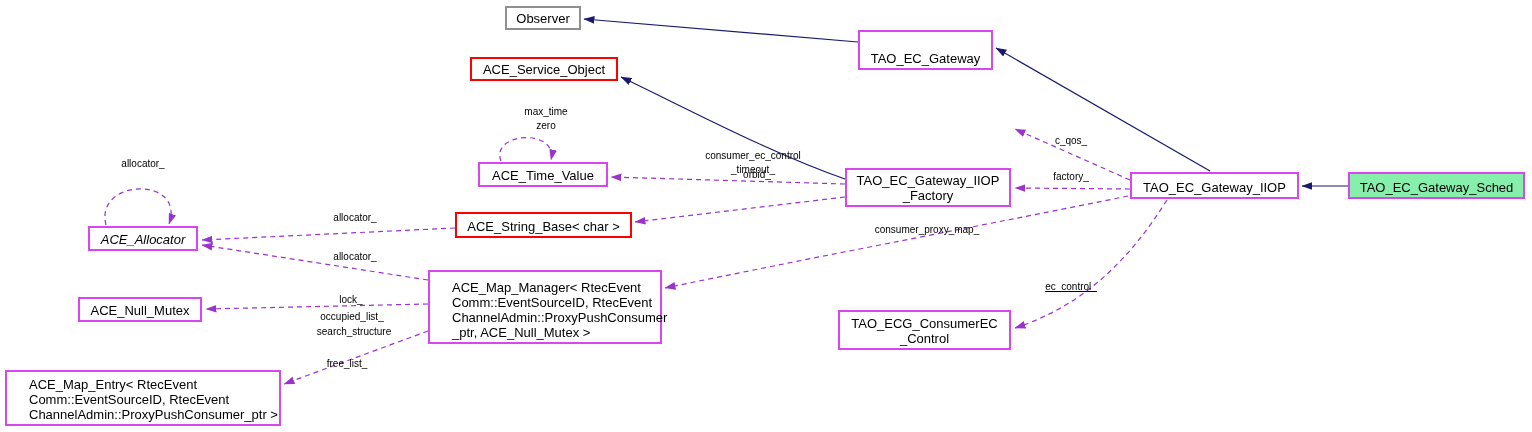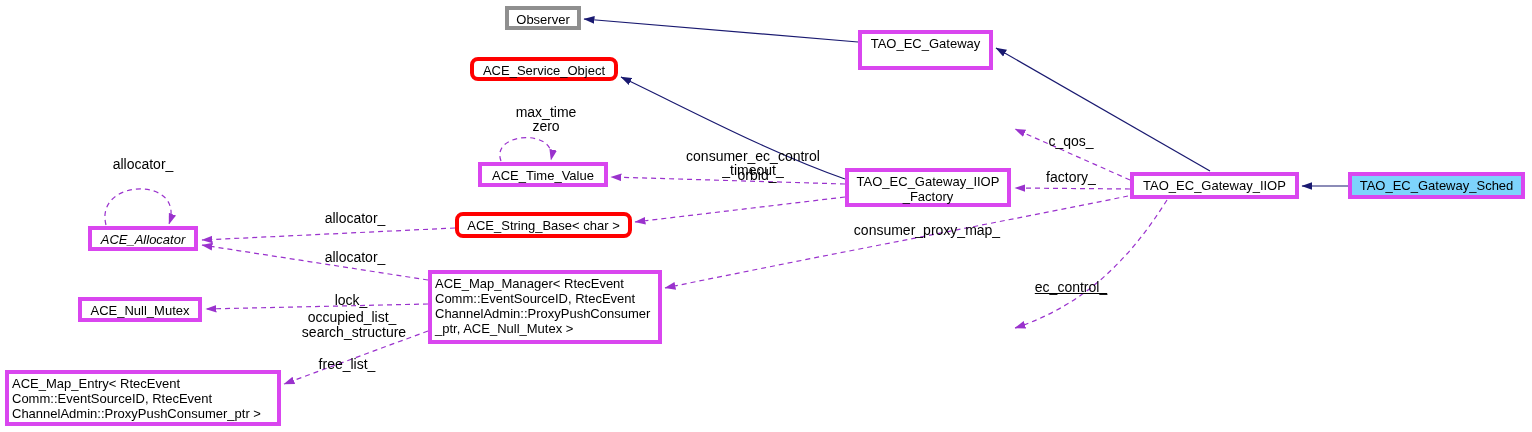--- a/index.html
+++ b/index.html
@@ -19,40 +19,40 @@
     left: 0; top: 0;
     width: 1532px; height: 432px;
   }
 
   .inh { fill: none; stroke: #191970; stroke-width: 1.2; }
   .use { fill: none; stroke: #9a32cd; stroke-width: 1.2; stroke-dasharray: 5 4; }
 
   .node {
     position: absolute;
     background: #ffffff;
-    border: 4px solid #d946ef;
+    border: 2px solid #d946ef;
     color: #000000;
     font-size: 13px;
     line-height: 15px;
     display: flex;
     flex-direction: column;
-    justify-content: flex-start;
+    justify-content: flex-end;
     align-items: center;
     padding: 2px 5px;
     white-space: nowrap;
   }
-  .node.multi { align-items: flex-start; padding-left: 3px; }
-  .node.red    { border-color: #ff0000; border-radius: 8px; }
+  .node.multi { align-items: flex-start; padding-left: 22px; }
+  .node.red    { border-color: #ff0000; }
   .node.grayb  { border-color: #8f8f8f; }
-  .node.focus  { background: #7dd3fc; }
+  .node.focus  { background: #86efac; }
 
   .elabel {
     position: absolute;
     transform: translateX(-50%);
-    font-size: 14px;
+    font-size: 10px;
     line-height: 14px;
     color: #000000;
     white-space: nowrap;
   }
 </style>
 </head>
 <body>
 
 <div class="diagram">
 
@@ -127,20 +127,24 @@
     <div>ACE_Map_Manager&lt; RtecEvent</div>
     <div>Comm::EventSourceID, RtecEvent</div>
     <div>ChannelAdmin::ProxyPushConsumer</div>
     <div>_ptr, ACE_Null_Mutex &gt;</div>
   </div>
 
   <div class="node" style="left:78px; top:297px; width:124px; height:25px;">
     <div>ACE_Null_Mutex</div>
   </div>
 
+  <div class="node" style="left:838px; top:310px; width:173px; height:40px;">
+    <div>TAO_ECG_ConsumerEC</div>
+    <div>_Control</div>
+  </div>
 
   <div class="node multi" style="left:5px; top:370px; width:276px; height:56px;">
     <div>ACE_Map_Entry&lt; RtecEvent</div>
     <div>Comm::EventSourceID, RtecEvent</div>
     <div>ChannelAdmin::ProxyPushConsumer_ptr &gt;</div>
   </div>
 
   <div class="elabel" style="left:546px; top:105px;">max_time</div>
   <div class="elabel" style="left:546px; top:119px;">zero</div>
   <div class="elabel" style="left:143px; top:157px;">allocator_</div>

